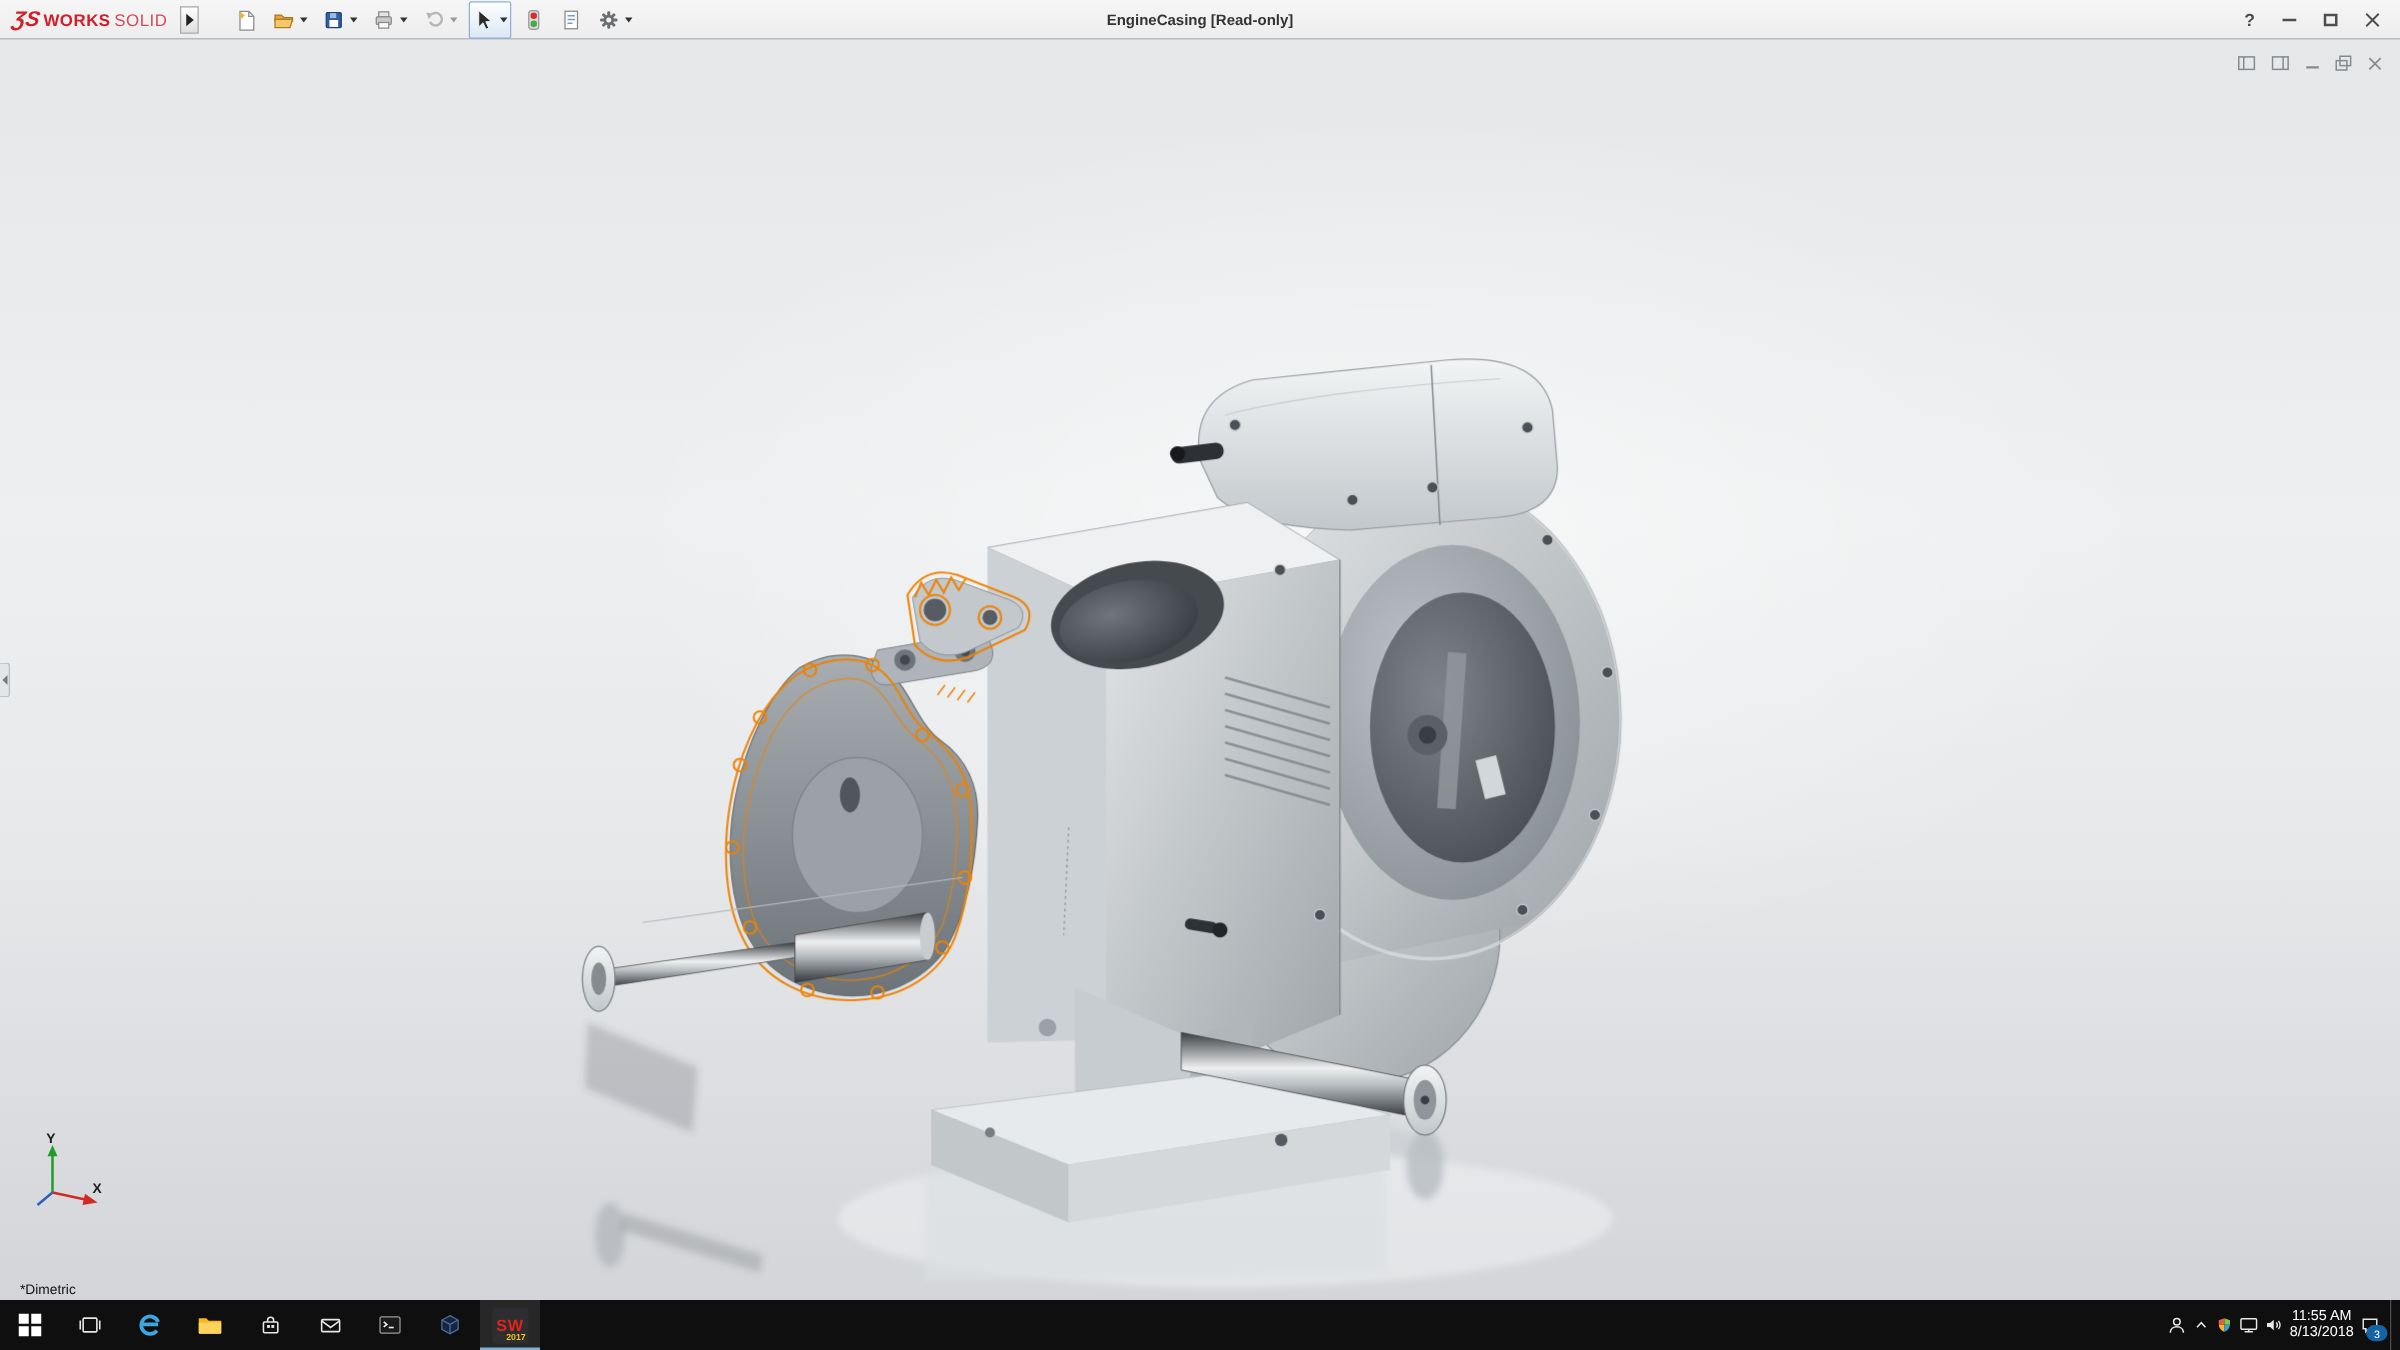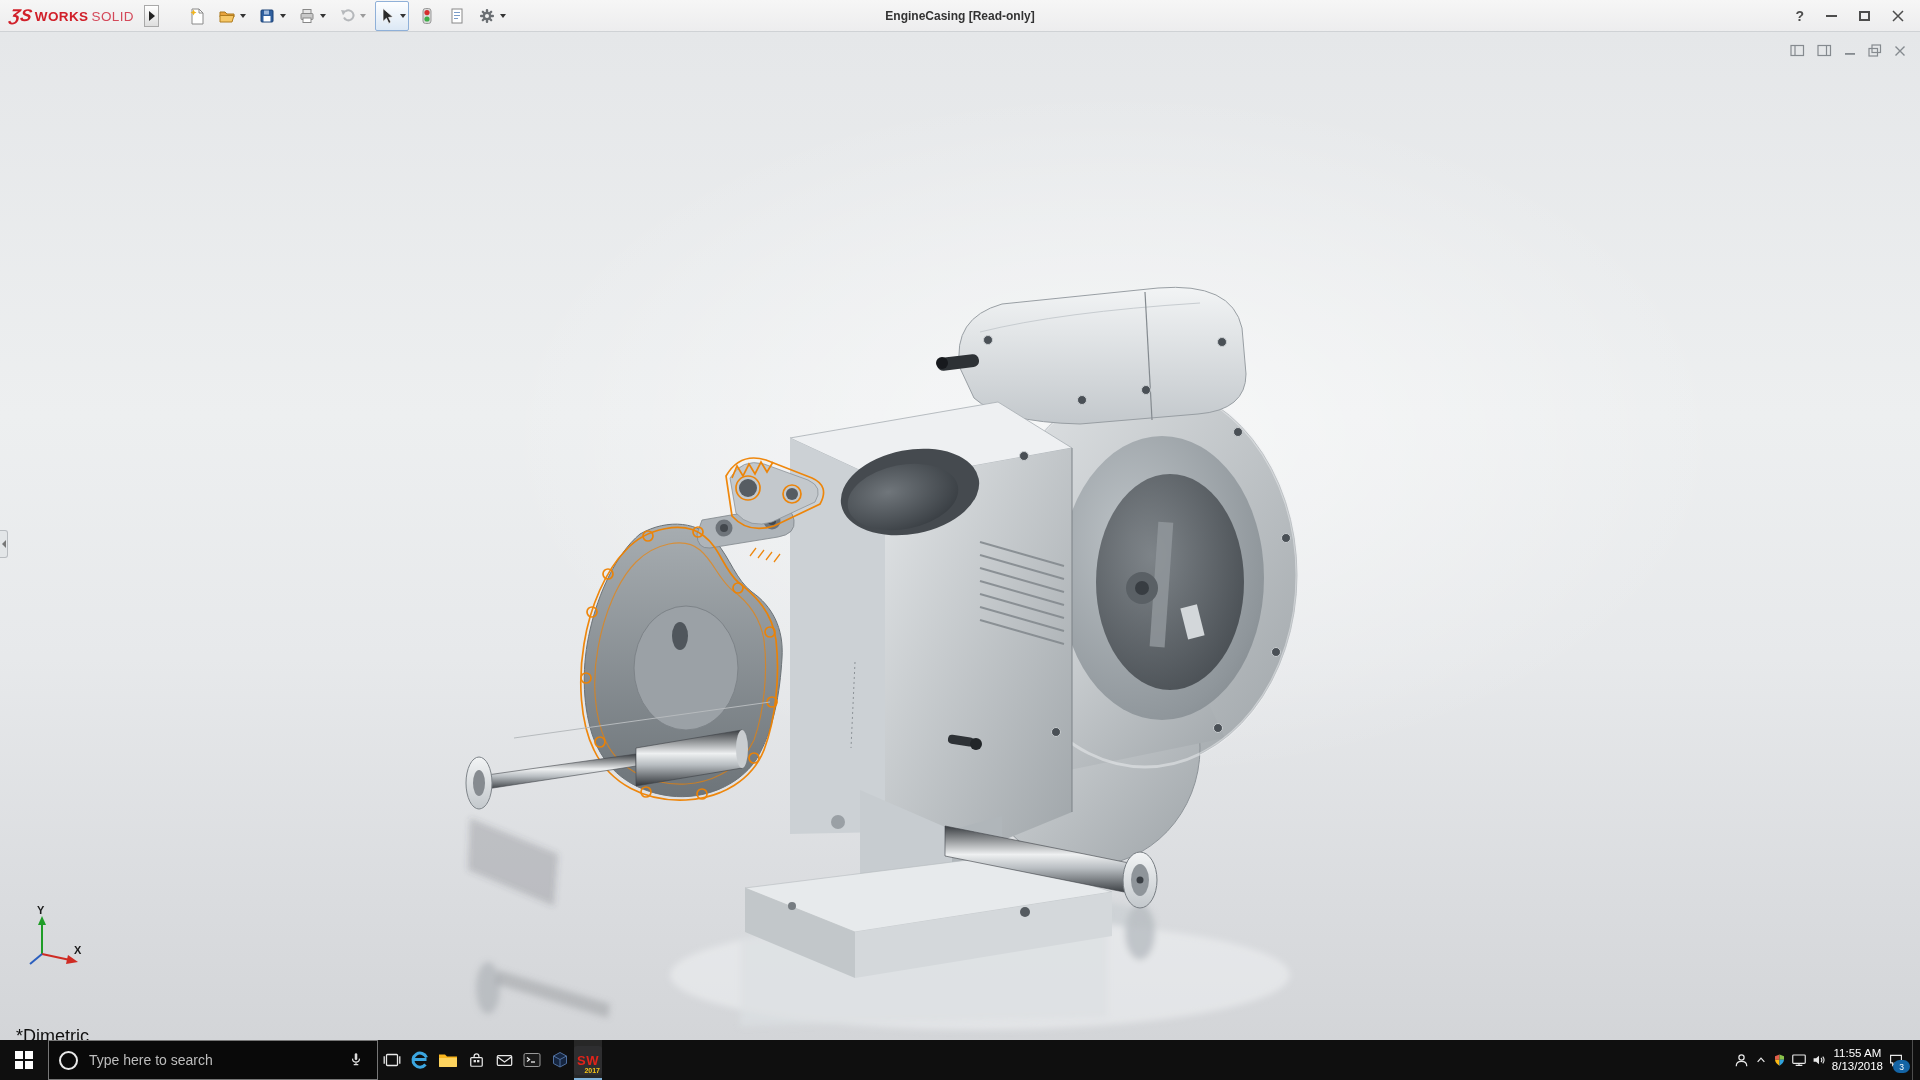--- a/index.html
+++ b/index.html
@@ -35,33 +35,33 @@
       radial-gradient(ellipse 1000px 560px at 58% 40%, rgba(255,255,255,.55), rgba(255,255,255,0) 62%),
       linear-gradient(to bottom,#e5e7e9 0%,#edeff0 38%,#e7e9eb 62%,#dadcdf 86%,#d3d5d8 100%);}
   .doc-controls{position:absolute;top:12px;right:14px;display:flex;gap:12px;align-items:center;}
   .doc-controls button{background:none;border:none;padding:0;cursor:pointer;display:flex;}
   .edge-handle{position:absolute;left:0;top:498px;width:7px;height:26px;background:#e3e6e8;border:1px solid #b8bcc0;
     border-left:none;border-radius:0 3px 3px 0;display:flex;align-items:center;justify-content:center;cursor:pointer;}
   .edge-handle i{width:0;height:0;border-right:4px solid #777;border-top:4px solid transparent;border-bottom:4px solid transparent;}
   .model{position:absolute;left:440px;top:238px;}
   .triad{position:absolute;left:18px;top:872px;}
   .triad text{font-family:"Liberation Sans",sans-serif;font-size:11px;fill:#1b1b1b;font-weight:bold;}
-  .view-label{position:absolute;left:16px;top:994px;font-size:18px;color:#111;}
+  .view-label{position:absolute;left:16px;top:994px;font-size:11px;color:#111;}
 
   
   .taskbar{position:absolute;left:0;right:0;bottom:0;height:40px;background:#0f0f0f;display:flex;align-items:stretch;z-index:20;}
   .taskbar button{background:none;border:none;padding:0;cursor:pointer;}
   .start{width:48px;display:flex;align-items:center;justify-content:center;}
   .winlogo{display:grid;grid-template-columns:8px 8px;grid-template-rows:8px 8px;gap:1.5px;}
   .winlogo i{background:#fff;display:block;}
   .searchbox{width:330px;background:#090909;border:1px solid #767676;box-sizing:border-box;display:flex;align-items:center;padding:0 10px;gap:9px;}
   .cortana-ring{width:15px;height:15px;border:2px solid #e9e9e9;border-radius:50%;flex:none;}
   .searchbox input{flex:1;background:transparent;border:none;outline:none;color:#ddd;font-size:14px;font-family:"Liberation Sans",sans-serif;}
   .searchbox input::placeholder{color:#bdbdbd;}
-  .app-btn{width:28px;display:flex;align-items:center;justify-content:center;position:relative;}
+  .app-btn{width:48px;display:flex;align-items:center;justify-content:center;position:relative;}
   .app-btn.active{background:rgba(255,255,255,.10);box-shadow:inset 0 -2px 0 #7fb2d9;}
   .sw-tile{width:29px;height:29px;background:#2e2e30;border-radius:3px;position:relative;display:flex;align-items:center;justify-content:center;}
   .sw-tile .sw{color:#e2231a;font-weight:bold;font-size:13px;letter-spacing:.5px;}
   .sw-tile .yr{position:absolute;right:2px;bottom:1px;color:#f5c518;font-size:7px;font-weight:bold;}
   .tb-spacer{flex:1;}
   .tray{display:flex;align-items:center;gap:0;padding-right:6px;}
   .tray button{display:flex;align-items:center;justify-content:center;position:relative;}
   .clock{color:#fff;font-size:11.5px;line-height:13px;text-align:center;margin:0 3px;cursor:default;}
   .badge{position:absolute;right:-4px;bottom:-3px;min-width:13px;height:13px;border-radius:7px;background:#1464a5;
     color:#fff;font-size:8.5px;display:flex;align-items:center;justify-content:center;padding:0 2px;}
@@ -401,29 +401,20 @@
   <footer class="taskbar">
     <button class="start">
       <span class="winlogo">
           <i></i>
           <i></i>
           <i></i>
           <i></i>
         </span>
     </button>
 
-    <div class="searchbox">
-      <span class="cortana-ring"></span>
-      <input type="text" placeholder="Type here to search" style="">
-      <svg width="22" height="22" viewBox="0 0 24 24">
-        <rect x="10.6" y="4.5" width="2.8" height="7.5" rx="1.4" fill="#ddd"></rect>
-        <path d="M8.2,10.5 a3.8,3.8 0 0 0 7.6,0" stroke="#ddd" fill="none" stroke-width="1.3"></path>
-        <path d="M12,14.6 V17 M9.5,17 h5" stroke="#ddd" fill="none" stroke-width="1.3"></path>
-      </svg>
-    </div>
 
     <button class="app-btn">
       <svg width="22" height="22" viewBox="0 0 24 24">
         <rect x="6" y="6" width="12" height="12" rx="1" fill="none" stroke="#e8e8e8" stroke-width="1.4"></rect>
         <path d="M3.5,8 V16 M20.5,8 V16" stroke="#e8e8e8" stroke-width="1.4"></path>
       </svg>
     </button>
     <button class="app-btn">
       <svg width="24" height="24" viewBox="0 0 24 24">
         <path d="M17.5,16.5 A7,7 0 1 1 18.5,9.5" fill="none" stroke="#3ca6e0" stroke-width="3"></path>

